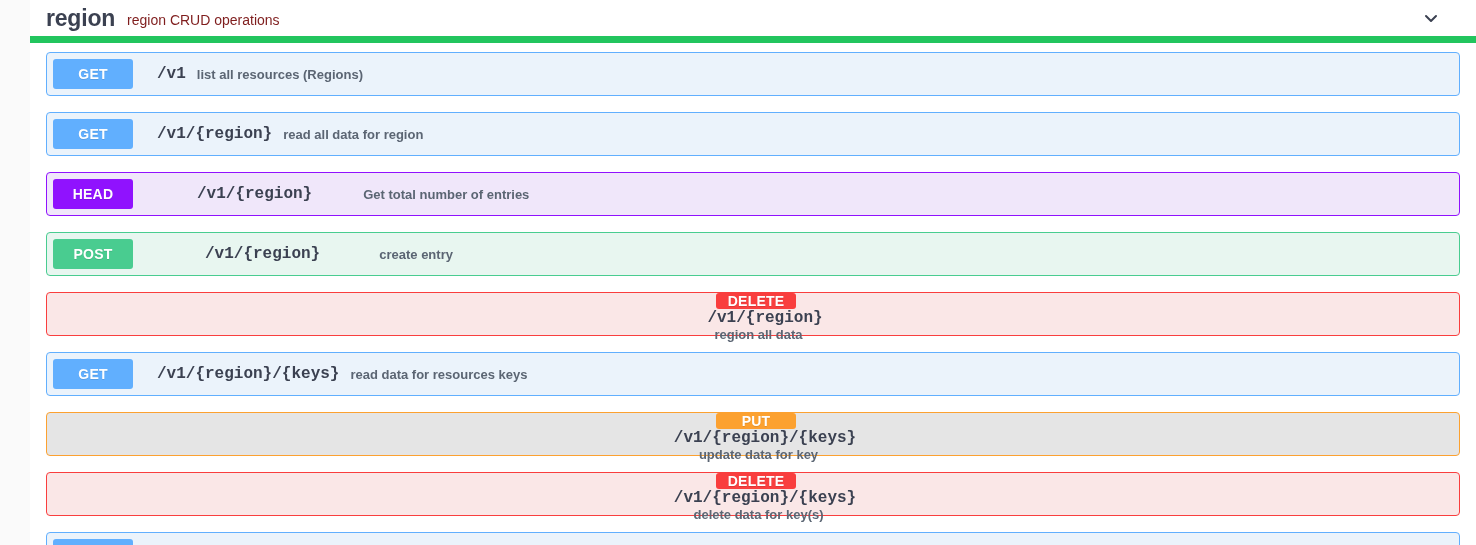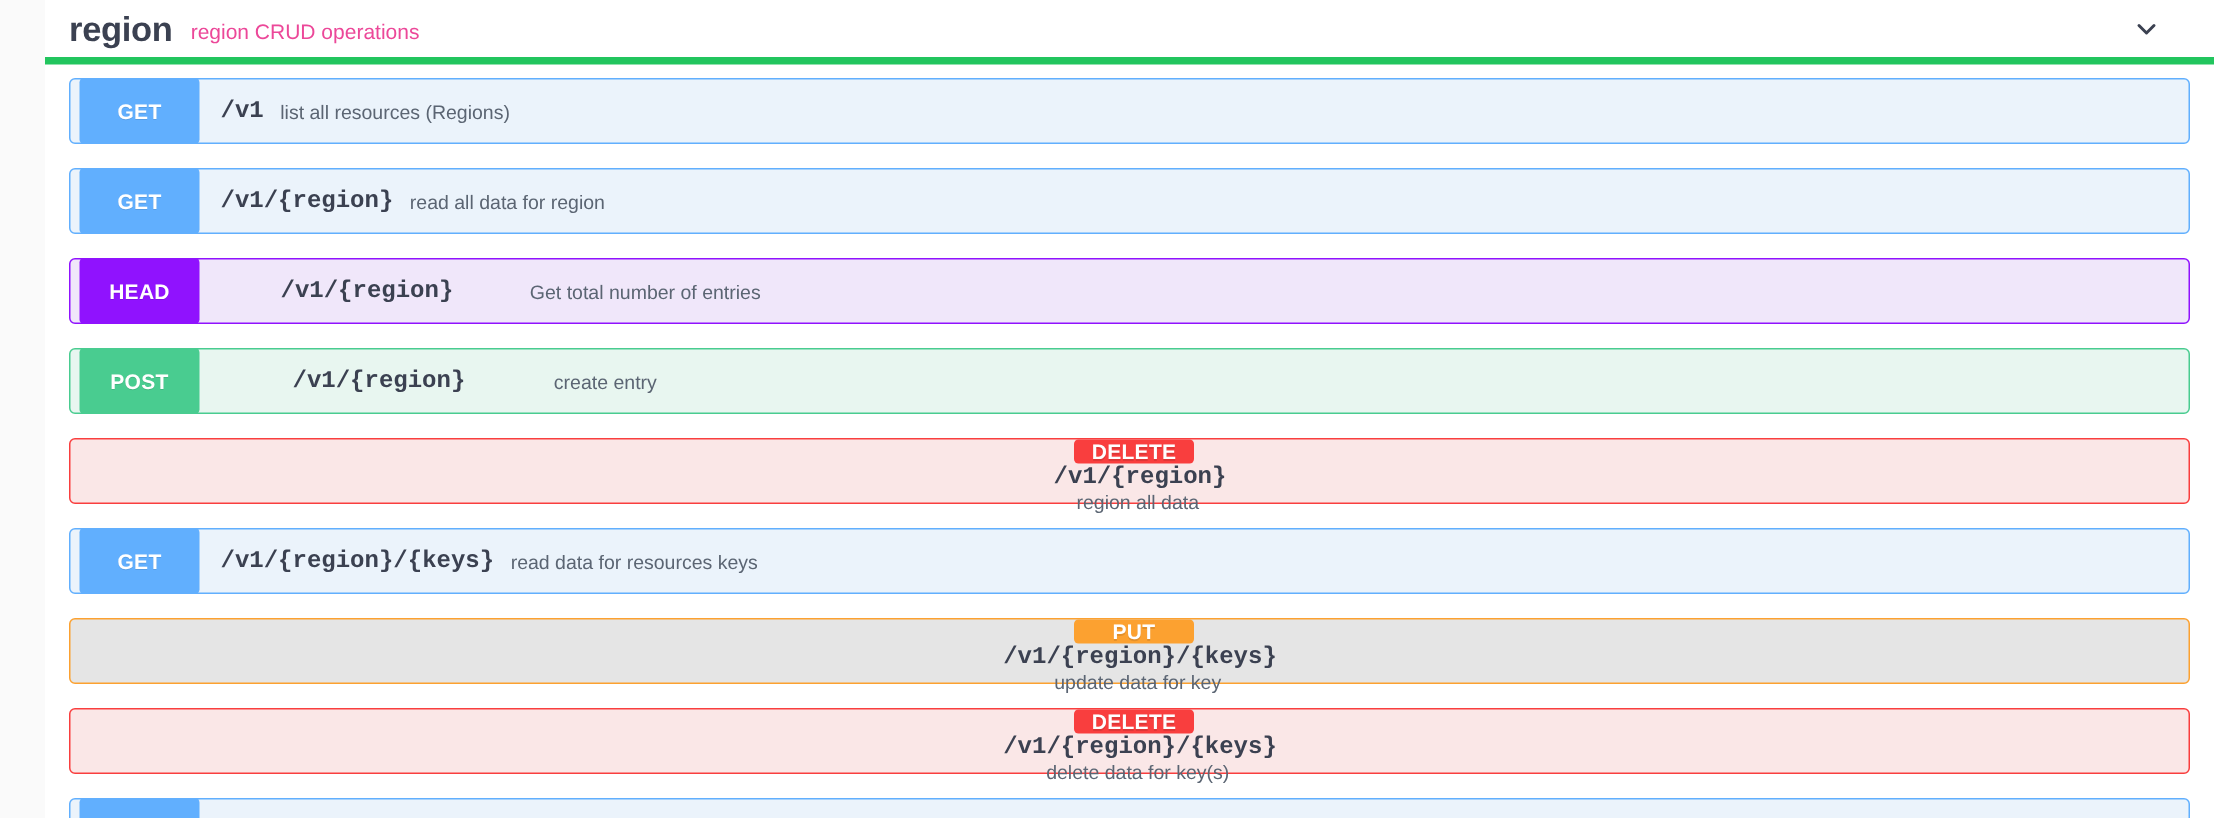--- a/index.html
+++ b/index.html
@@ -22,33 +22,33 @@
     background: #ffffff;
   }
 
   
   .opblock-tag {
     position: relative;
     display: flex;
     align-items: center;
     height: 43px;
     padding: 0 14px 0 16px;
-    border-bottom: 5px solid #22c55e;
+    border-bottom: 7px solid #22c55e;
     box-sizing: border-box;
     cursor: pointer;
   }
   .tag-name {
     font-size: 23px;
     font-weight: bold;
     color: #3b4151;
     letter-spacing: -0.2px;
   }
   .tag-desc {
     font-size: 14px;
-    color: #ec4899;
+    color: #7f1d1d;
     margin-left: 12px;
     padding-top: 3px;
   }
   .tag-spacer { flex: 1 1 auto; }
   .expand-chevron {
     width: 22px;
     height: 22px;
     display: flex;
     align-items: center;
     justify-content: center;
@@ -68,46 +68,47 @@
     margin: 0 0 16px 0;
     border-radius: 4px;
     border-width: 1px;
     border-style: solid;
     box-sizing: border-box;
     cursor: pointer;
   }
   .opblock-summary-method {
     width: 80px;
     min-width: 80px;
-    height: 44px;
+    height: 30px;
     margin-left: 6px;
     border-radius: 3px;
     color: #ffffff;
     font-size: 14px;
     font-weight: bold;
     font-family: "Liberation Sans", sans-serif;
     display: flex;
     align-items: center;
     justify-content: center;
     text-shadow: 0 1px 0 rgba(0,0,0,0.1);
     letter-spacing: 0.2px;
   }
   .opblock-summary-path {
     font-family: "Liberation Mono", monospace;
     font-size: 16px;
     font-weight: bold;
     color: #3b4151;
-    margin-left: 14px;
+    margin-left: 24px;
     white-space: nowrap;
   }
   .opblock-summary-description {
     font-size: 13px;
     color: #5b6573;
     margin-left: 11px;
     white-space: nowrap;
+    font-weight: bold;
   }
 
   
   .opblock-get   { background: #ebf3fb; border-color: #61affe; }
   .opblock-get   .opblock-summary-method { background: #61affe; }
   
   .opblock-head  { background: #f0e7fa; border-color: #9012fe; gap: 40px; }
   .opblock-head  .opblock-summary-method { background: #9012fe; }
   
   .opblock-post  { background: #e8f6f0; border-color: #49cc90; gap: 48px; }

